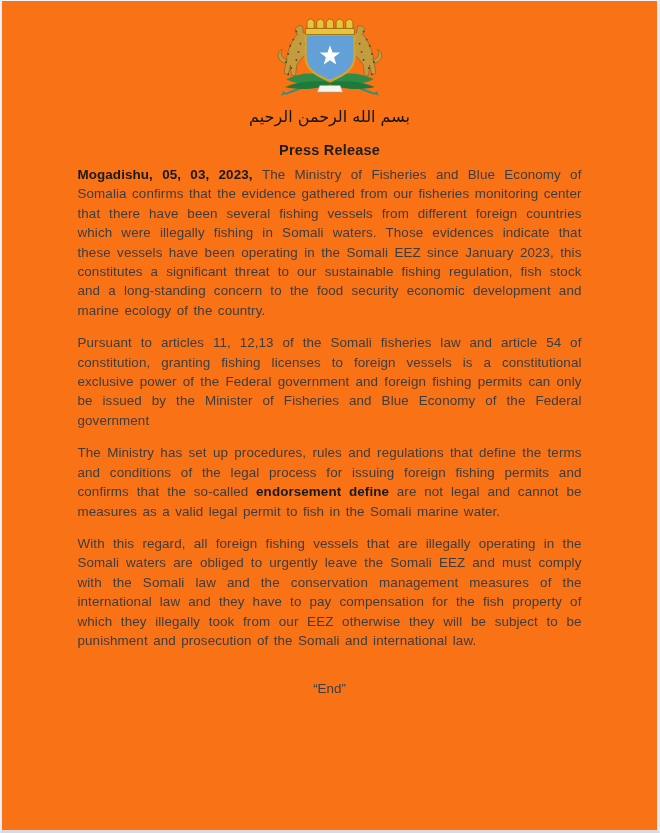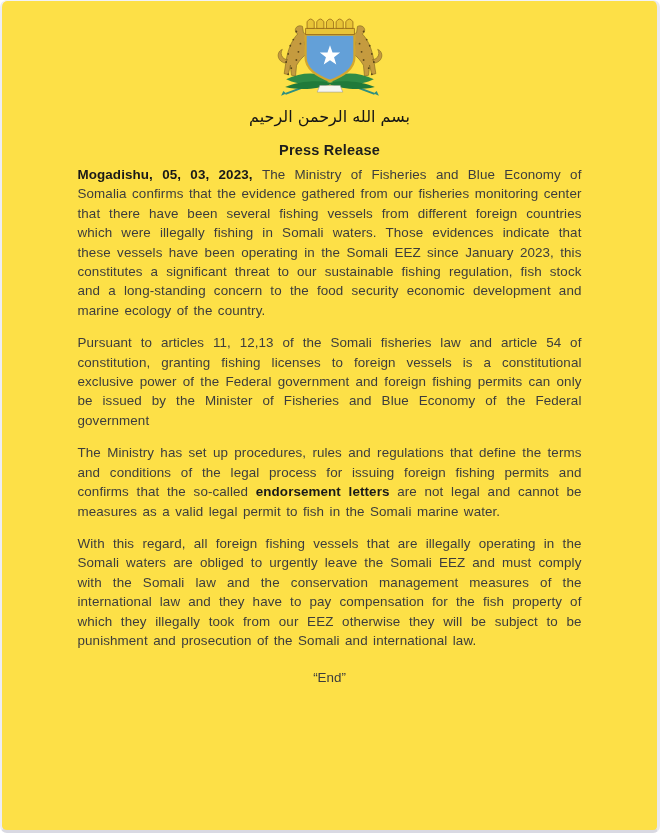--- a/index.html
+++ b/index.html
@@ -1,28 +1,27 @@
 <!DOCTYPE html>
 <html style="--crown: #e8c437; --shield: #63a0d8; --star: #ffffff; --gold: #d2a62e; --leopard: #c59b3f; --leaf: #2e8c46; --spear: #2e8f80;"><head>
 <meta charset="utf-8">
 <style>
   html, body { margin: 0; padding: 0; background: #ffffff; }
   .page {
     position: relative;
     width: 660px;
     height: 833px;
     box-sizing: border-box;
-    background: #fde047;
+    background: #f97316;
     border-top: 1px solid #f2f2f7;
     border-right: 3px solid #e9e9f0;
     border-bottom: 3px solid #d9d9e2;
     border-left: 2px solid #ededf3;
     font-family: "Liberation Sans", "DejaVu Sans", sans-serif;
     overflow: hidden;
-    border-radius: 7px;
   }
   .emblem-wrap { display: flex; justify-content: center; margin-top: 14px; }
   svg.emblem { width: 108px; height: 90px; }
 
   
   .crown   { fill: var(--crown, #e8c437); stroke: #8a5c15; stroke-width: 0.7; }
   .shield  { fill: var(--shield, #63a0d8); stroke: var(--gold, #d2a62e); stroke-width: 2.2; }
   .star    { fill: var(--star, #ffffff); }
   .leopard { fill: var(--leopard, #c59b3f); stroke: #6d551c; stroke-width: 0.5; }
   .spot    { fill: #4a3a12; opacity: 0.85; }
@@ -58,21 +57,21 @@
     color: #3d3d3d;
     word-spacing: 1.6px;
     letter-spacing: 0.1px;
   }
   .content p { margin: 0 0 13px 0; }
   .content .b { font-weight: 700; color: #191919; }
   .end-note {
     text-align: center;
     font-size: 13.4px;
     color: #3d3d3d;
-    margin-top: 20px;
+    margin-top: 31px;
   }
 </style>
 </head>
 <body>
 
 <div class="page">
 
   <div class="emblem-wrap">
     <svg class="emblem" viewBox="0 0 106 88" xmlns="http://www.w3.org/2000/svg">
 
@@ -120,19 +119,19 @@
     </svg>
   </div>
 
   <div class="bismillah">بسم الله الرحمن الرحيم</div>
 
   <div class="title">Press Release</div>
 
   <div class="content">
       <p><span class="b">Mogadishu, 05, 03, 2023, </span><span>The Ministry of Fisheries and Blue Economy of Somalia confirms that the evidence gathered from our fisheries monitoring center that there have been several fishing vessels from different foreign countries which were illegally fishing in Somali waters. Those evidences indicate that these vessels have been operating in the Somali EEZ since January 2023, this constitutes a significant threat to our sustainable fishing regulation, fish stock and a long-standing concern to the food security economic development and marine ecology of the country.</span></p>
       <p><span>Pursuant to articles 11, 12,13 of the Somali fisheries law and article 54 of constitution, granting fishing licenses to foreign vessels is a constitutional exclusive power of the Federal government and foreign fishing permits can only be issued by the Minister of Fisheries and Blue Economy of the Federal government</span></p>
-      <p><span>The Ministry has set up procedures, rules and regulations that define the terms and conditions of the legal process for issuing foreign fishing permits and confirms that the so-called </span><span class="b">endorsement letters</span><span> are not legal and cannot be measures as a valid legal permit to fish in the Somali marine water.</span></p>
+      <p><span>The Ministry has set up procedures, rules and regulations that define the terms and conditions of the legal process for issuing foreign fishing permits and confirms that the so-called </span><span class="b">endorsement define</span><span> are not legal and cannot be measures as a valid legal permit to fish in the Somali marine water.</span></p>
       <p><span>With this regard, all foreign fishing vessels that are illegally operating in the Somali waters are obliged to urgently leave the Somali EEZ and must comply with the Somali law and the conservation management measures of the international law and they have to pay compensation for the fish property of which they illegally took from our EEZ otherwise they will be subject to be punishment and prosecution of the Somali and international law.</span></p>
     </div>
 
   <div class="end-note">“End”</div>
 
 </div>
 
 </body></html>

